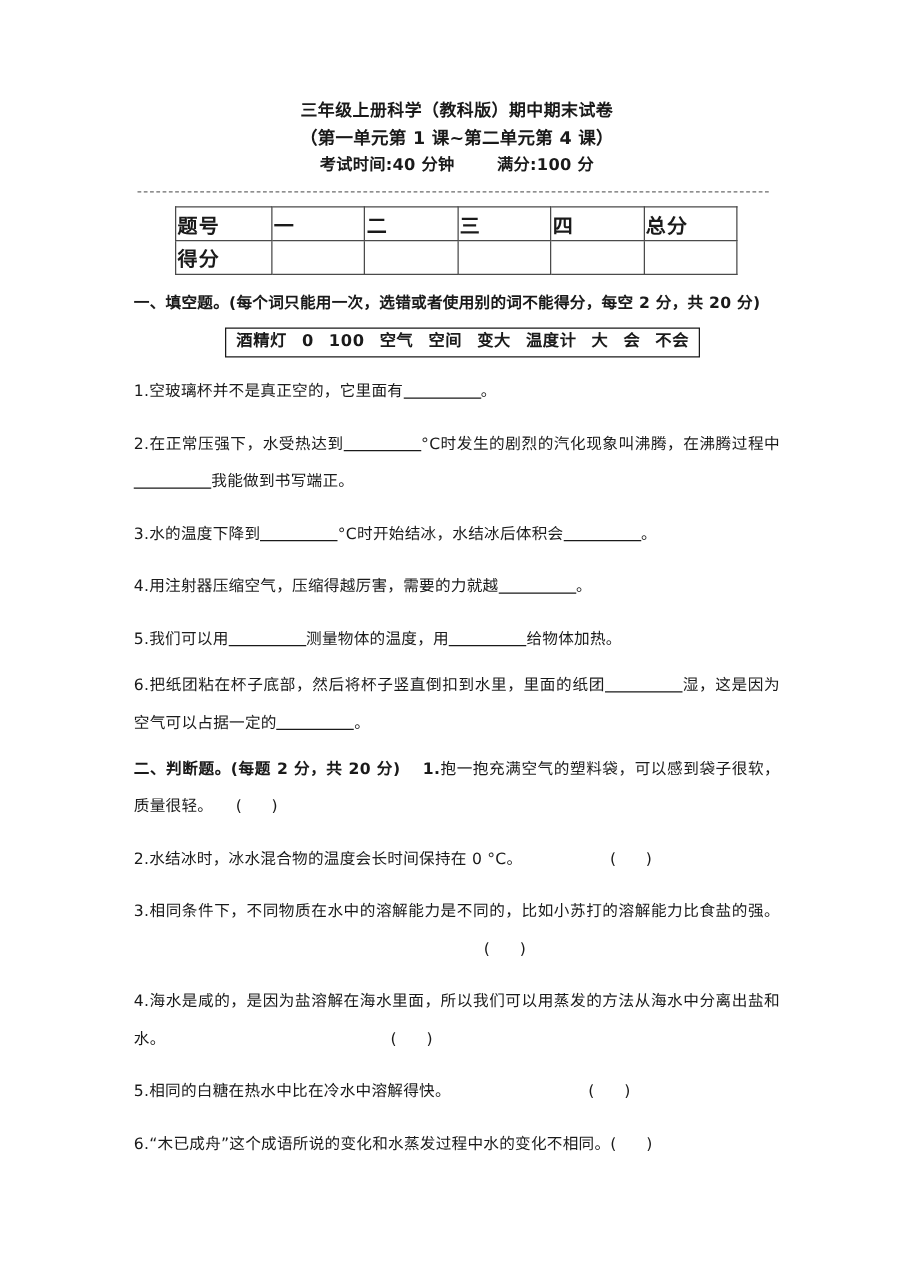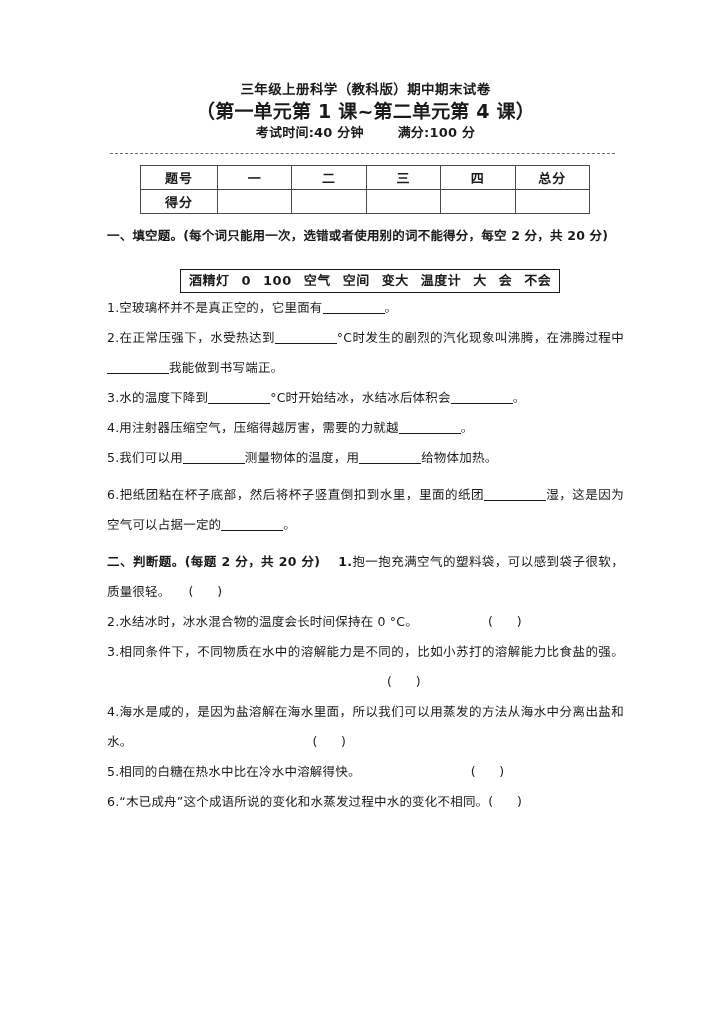--- a/index.html
+++ b/index.html
@@ -27,21 +27,21 @@
   
   .doc-title {
     text-align: center;
     font-size: 13.5px;
     line-height: 22px;
     letter-spacing: 0.4px;
     font-weight: 700;
   }
   .doc-subtitle {
     text-align: center;
-    font-size: 19px;
+    font-size: 14px;
     line-height: 22px;
     letter-spacing: 0.2px;
     font-weight: 700;
   }
   .doc-meta {
     text-align: center;
     font-size: 13px;
     line-height: 22px;
     font-weight: 700;
     letter-spacing: 0.2px;
@@ -62,23 +62,23 @@
     padding-left: 33px;
   }
   table.score-table {
     border-collapse: collapse;
     width: 450px;
     table-layout: fixed;
   }
   table.score-table td {
     border: 1px solid #4a4a4a;
     height: 21px;
-    text-align: center;
+    text-align: left;
     vertical-align: middle;
-    font-size: 13px;
+    font-size: 16px;
     font-weight: 700;
     letter-spacing: 1px;
     margin-top: 21px;
   }
   table.score-table td.lbl { width: 74px; }
   table.score-table tr.row-vals td { font-weight: 700; }
 
   
   .para {
     font-size: 12.5px;
@@ -88,20 +88,21 @@
   }
   .note {
     margin-top: 19px;
     font-weight: 700;
   }
   .section-head {
     margin-top: 7px;
     font-weight: 700;
   }
   .q {
+    margin-top: 12px;
   }
   .q.sub { margin-top: 7px; }
 
   .blank {
     display: inline-block;
     min-width: 62px;
     border-bottom: 1px solid #1a1a1a;
     height: 13px;
     vertical-align: -2px;
   }
@@ -109,21 +110,21 @@
     display: inline-block;
     letter-spacing: 0px;
     white-space: pre;
   }
   .sp-lg { display: inline-block; width: 70px; }
   .sp-md { display: inline-block; width: 40px; }
   .sp-sm { display: inline-block; width: 18px; }
 
   
   .wordbank-wrap {
-    margin-top: 18px;
+    margin-top: 5px;
     padding-left: 73px;
   }
   .wordbank {
     display: inline-block;
     border: 1px solid #1a1a1a;
     padding: 2px 7px 3px 7px;
     font-size: 13px;
     font-weight: 700;
     letter-spacing: 0.5px;
     line-height: 17px;

